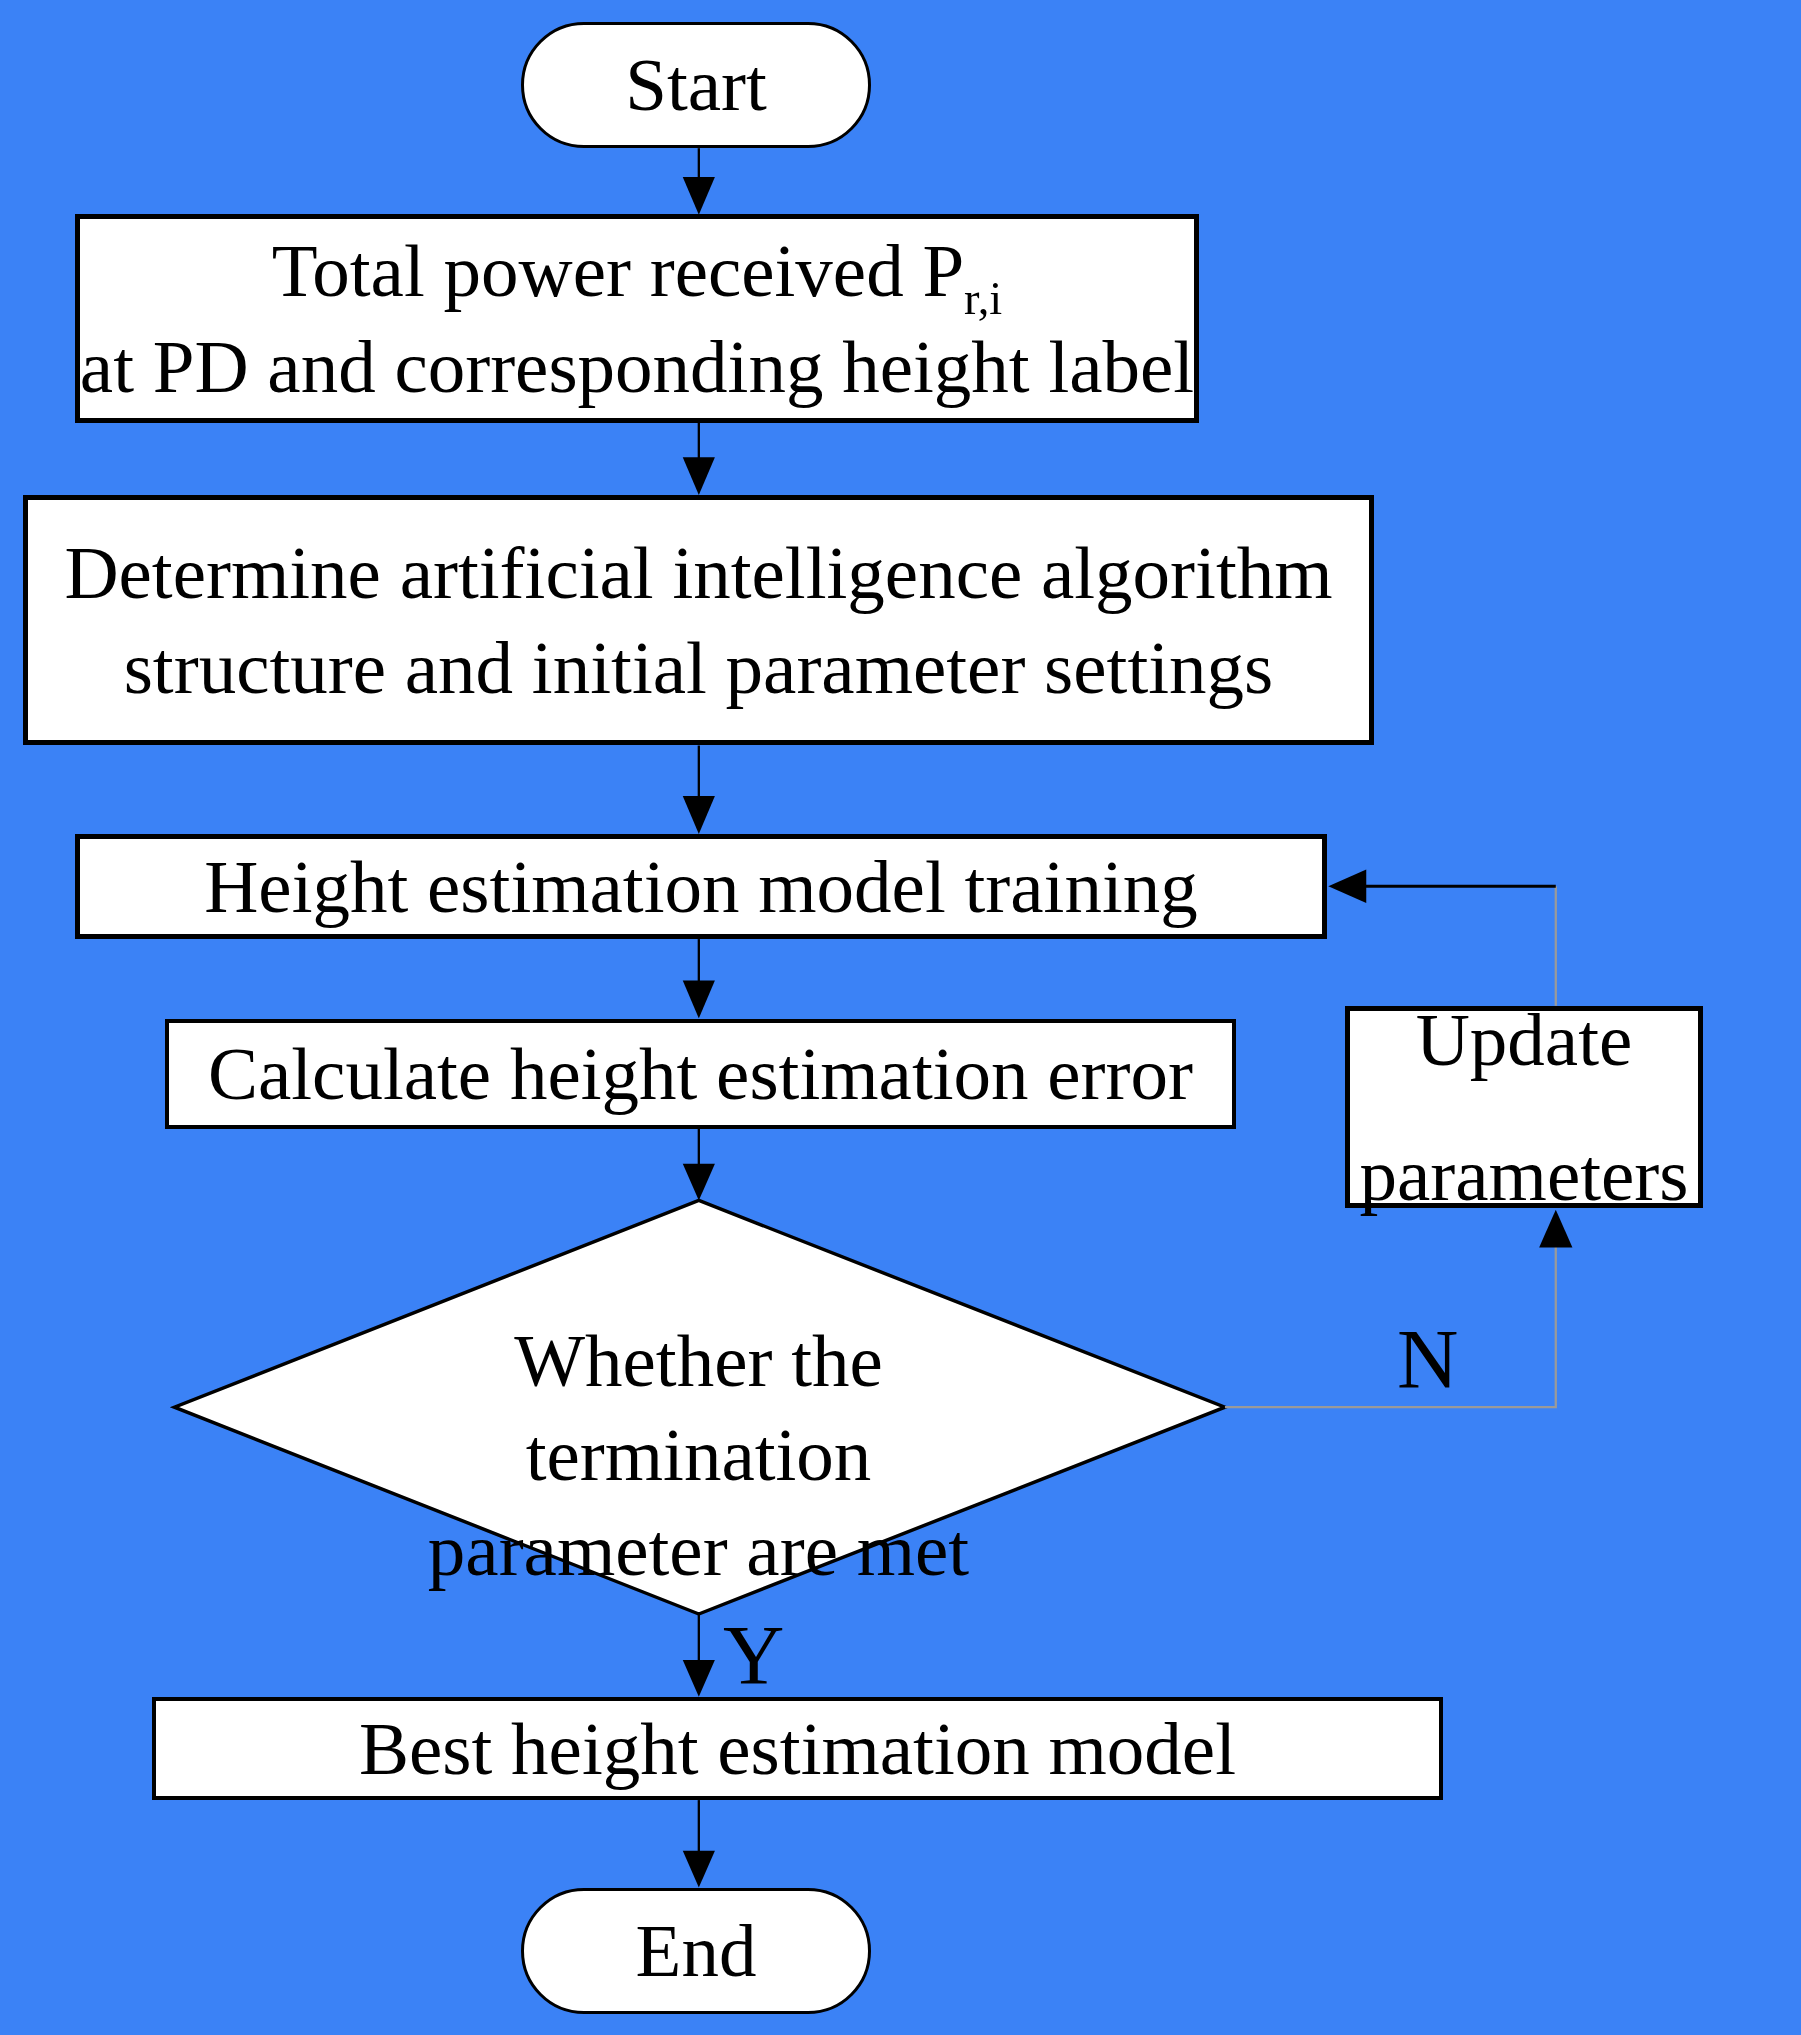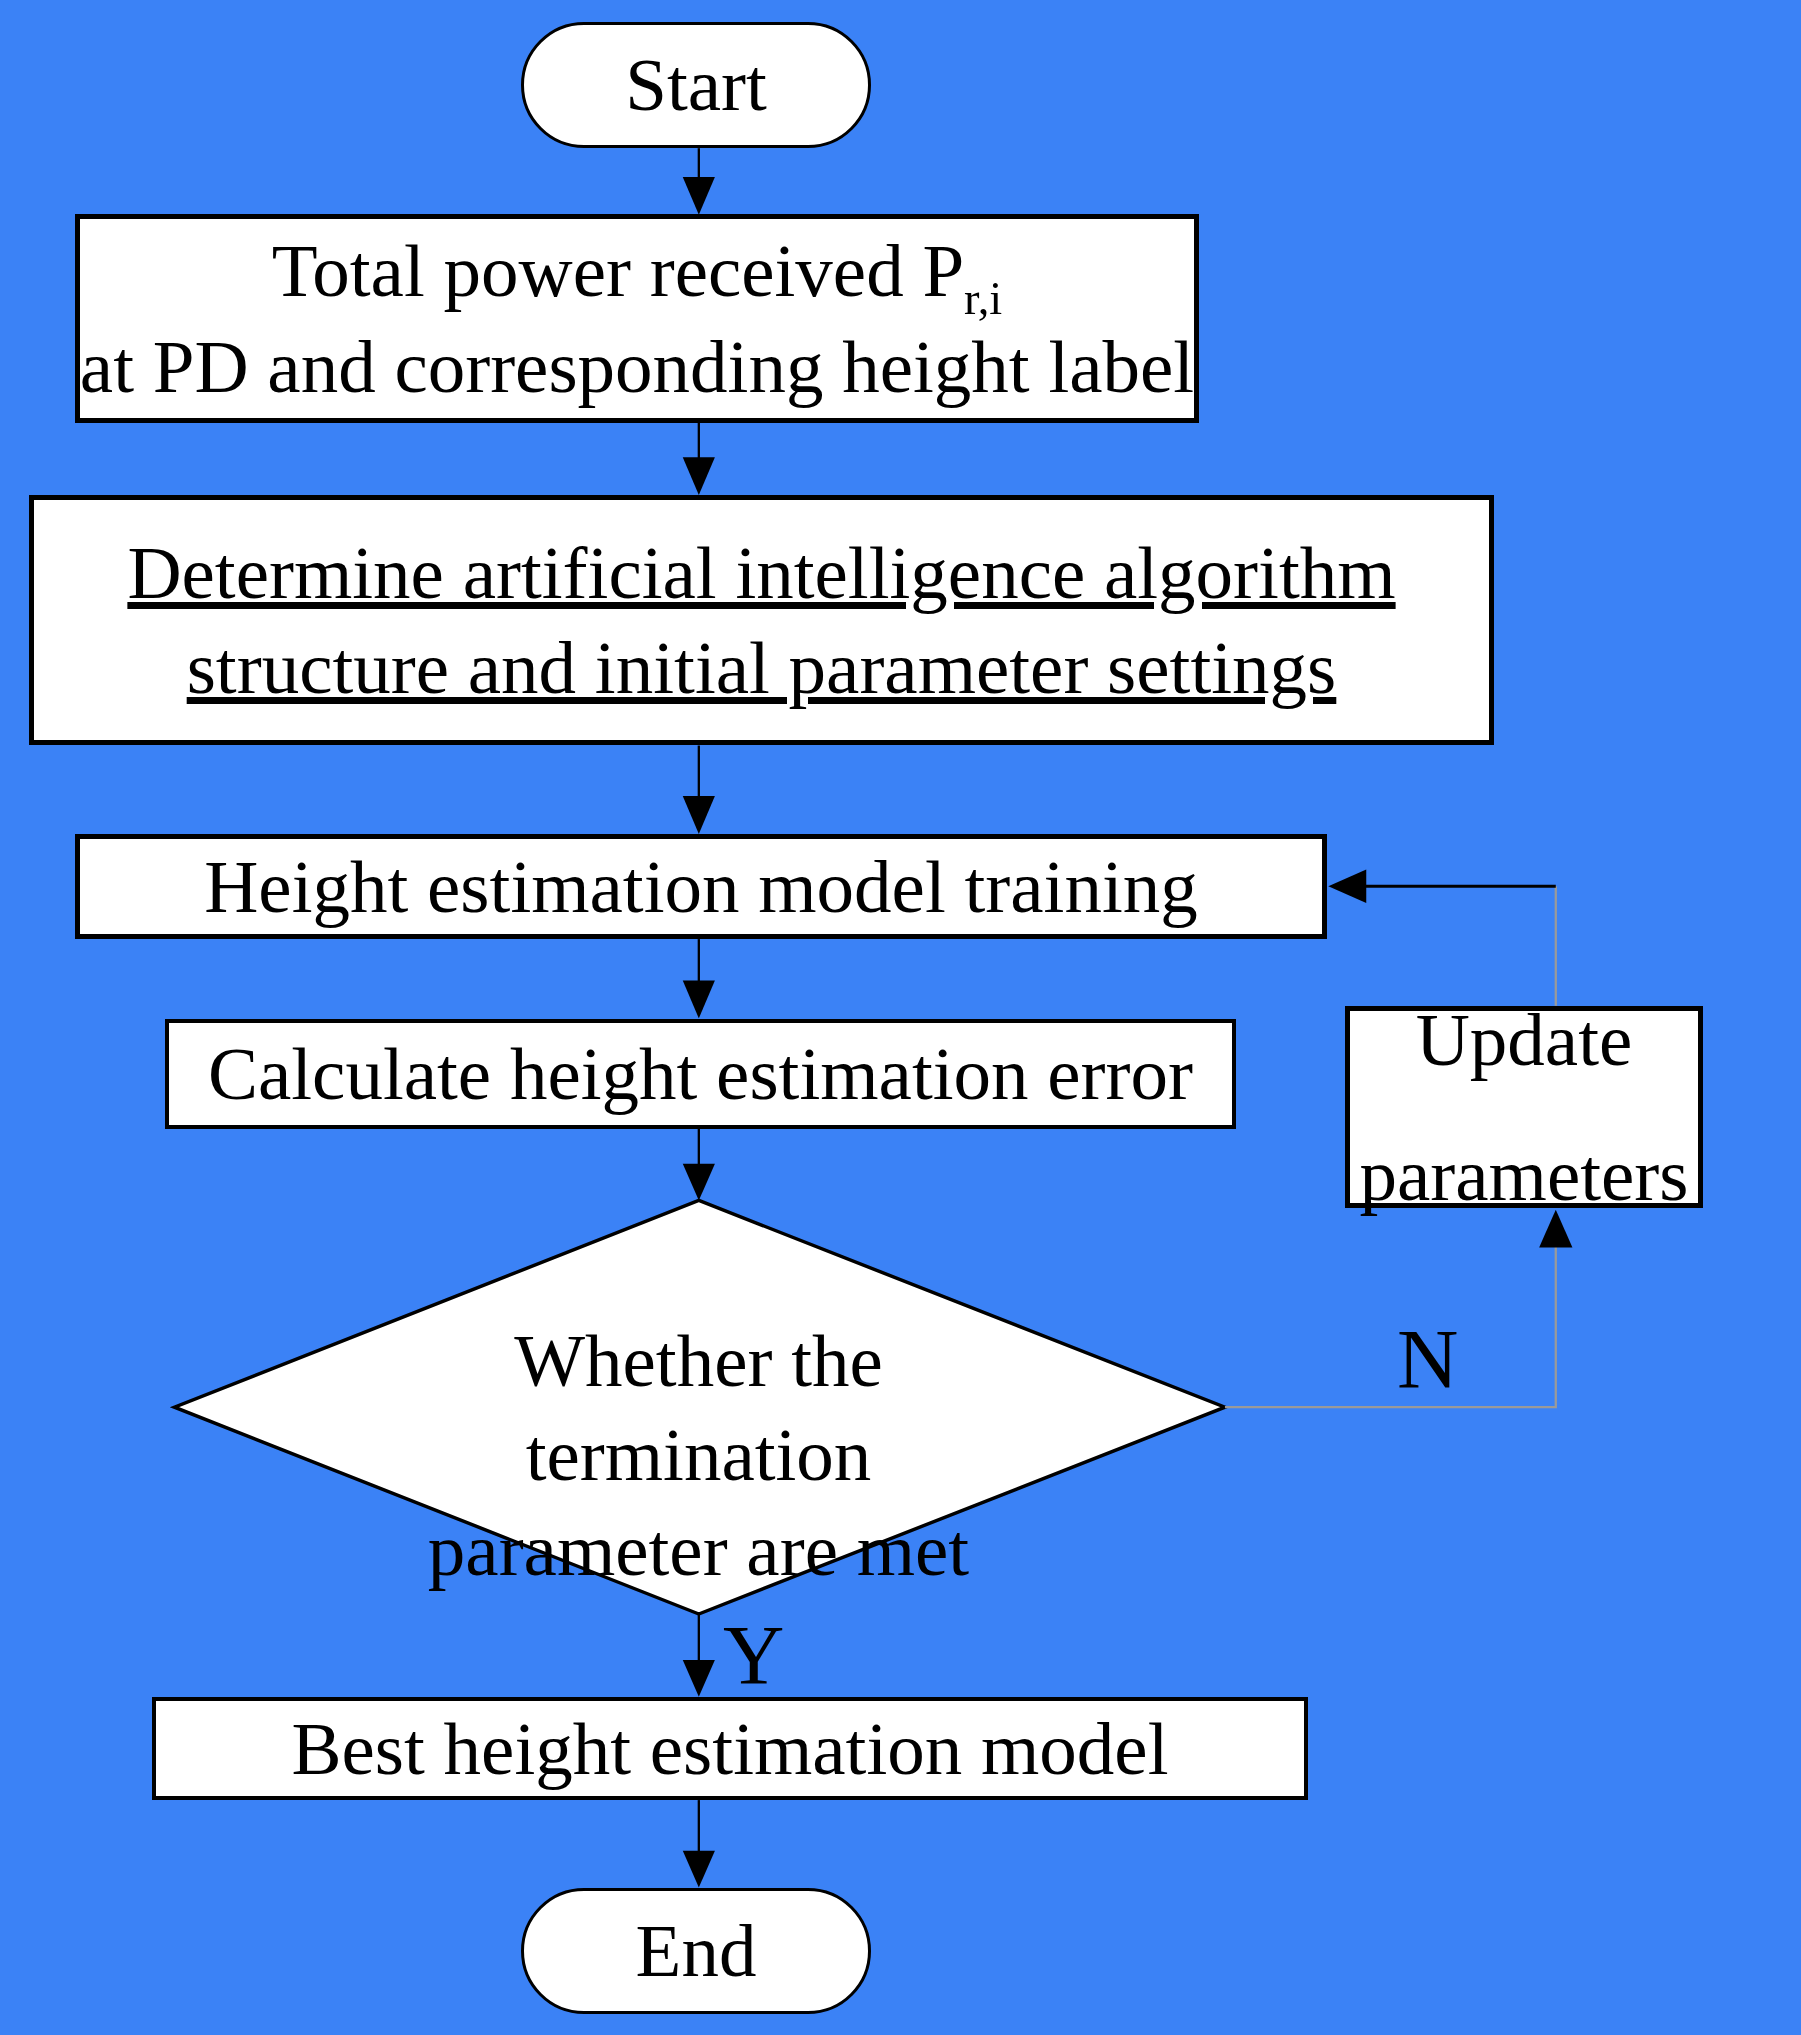--- a/index.html
+++ b/index.html
@@ -50,25 +50,25 @@
     align-items: center;
     justify-content: flex-end;
     text-align: center;
     font-size: 75px;
     line-height: 1.26;
     white-space: nowrap;
     background: transparent;
   }
   .start-node { left: 521px;  top: 22px;   width: 350px;  height: 126px; }
   .input-box  { left: 75px;  top: 214px;  width: 1124px; height: 209px; }
-  .setup-box  { left: 29px;   top: 495px;  width: 1465px; height: 250px; text-decoration: underline; }
+  .setup-box  { left: 23px;   top: 495px;  width: 1351px; height: 250px; }
   .training-box { left: 75px; top: 834px; width: 1252px; height: 105px; }
   .error-box  { left: 165px;  top: 1019px; width: 1071px; height: 110px; }
   .decision-area { left: 239px; top: 1229px; width: 919px; height: 368px; }
-  .best-box   { left: 152px;  top: 1697px; width: 1156px; height: 103px; }
+  .best-box   { left: 152px;  top: 1697px; width: 1291px; height: 103px; }
   .end-node   { left: 521px;  top: 1888px; width: 350px;  height: 126px; }
   .update-box { left: 1345px; top: 1006px; width: 358px;  height: 202px; gap: 39px; }
   .edge-label {
     position: absolute;
     z-index: 2;
     font-size: 85px;
     line-height: 1;
     white-space: nowrap;
   }
   .yes-label { left: 723px; top: 1613px; }

